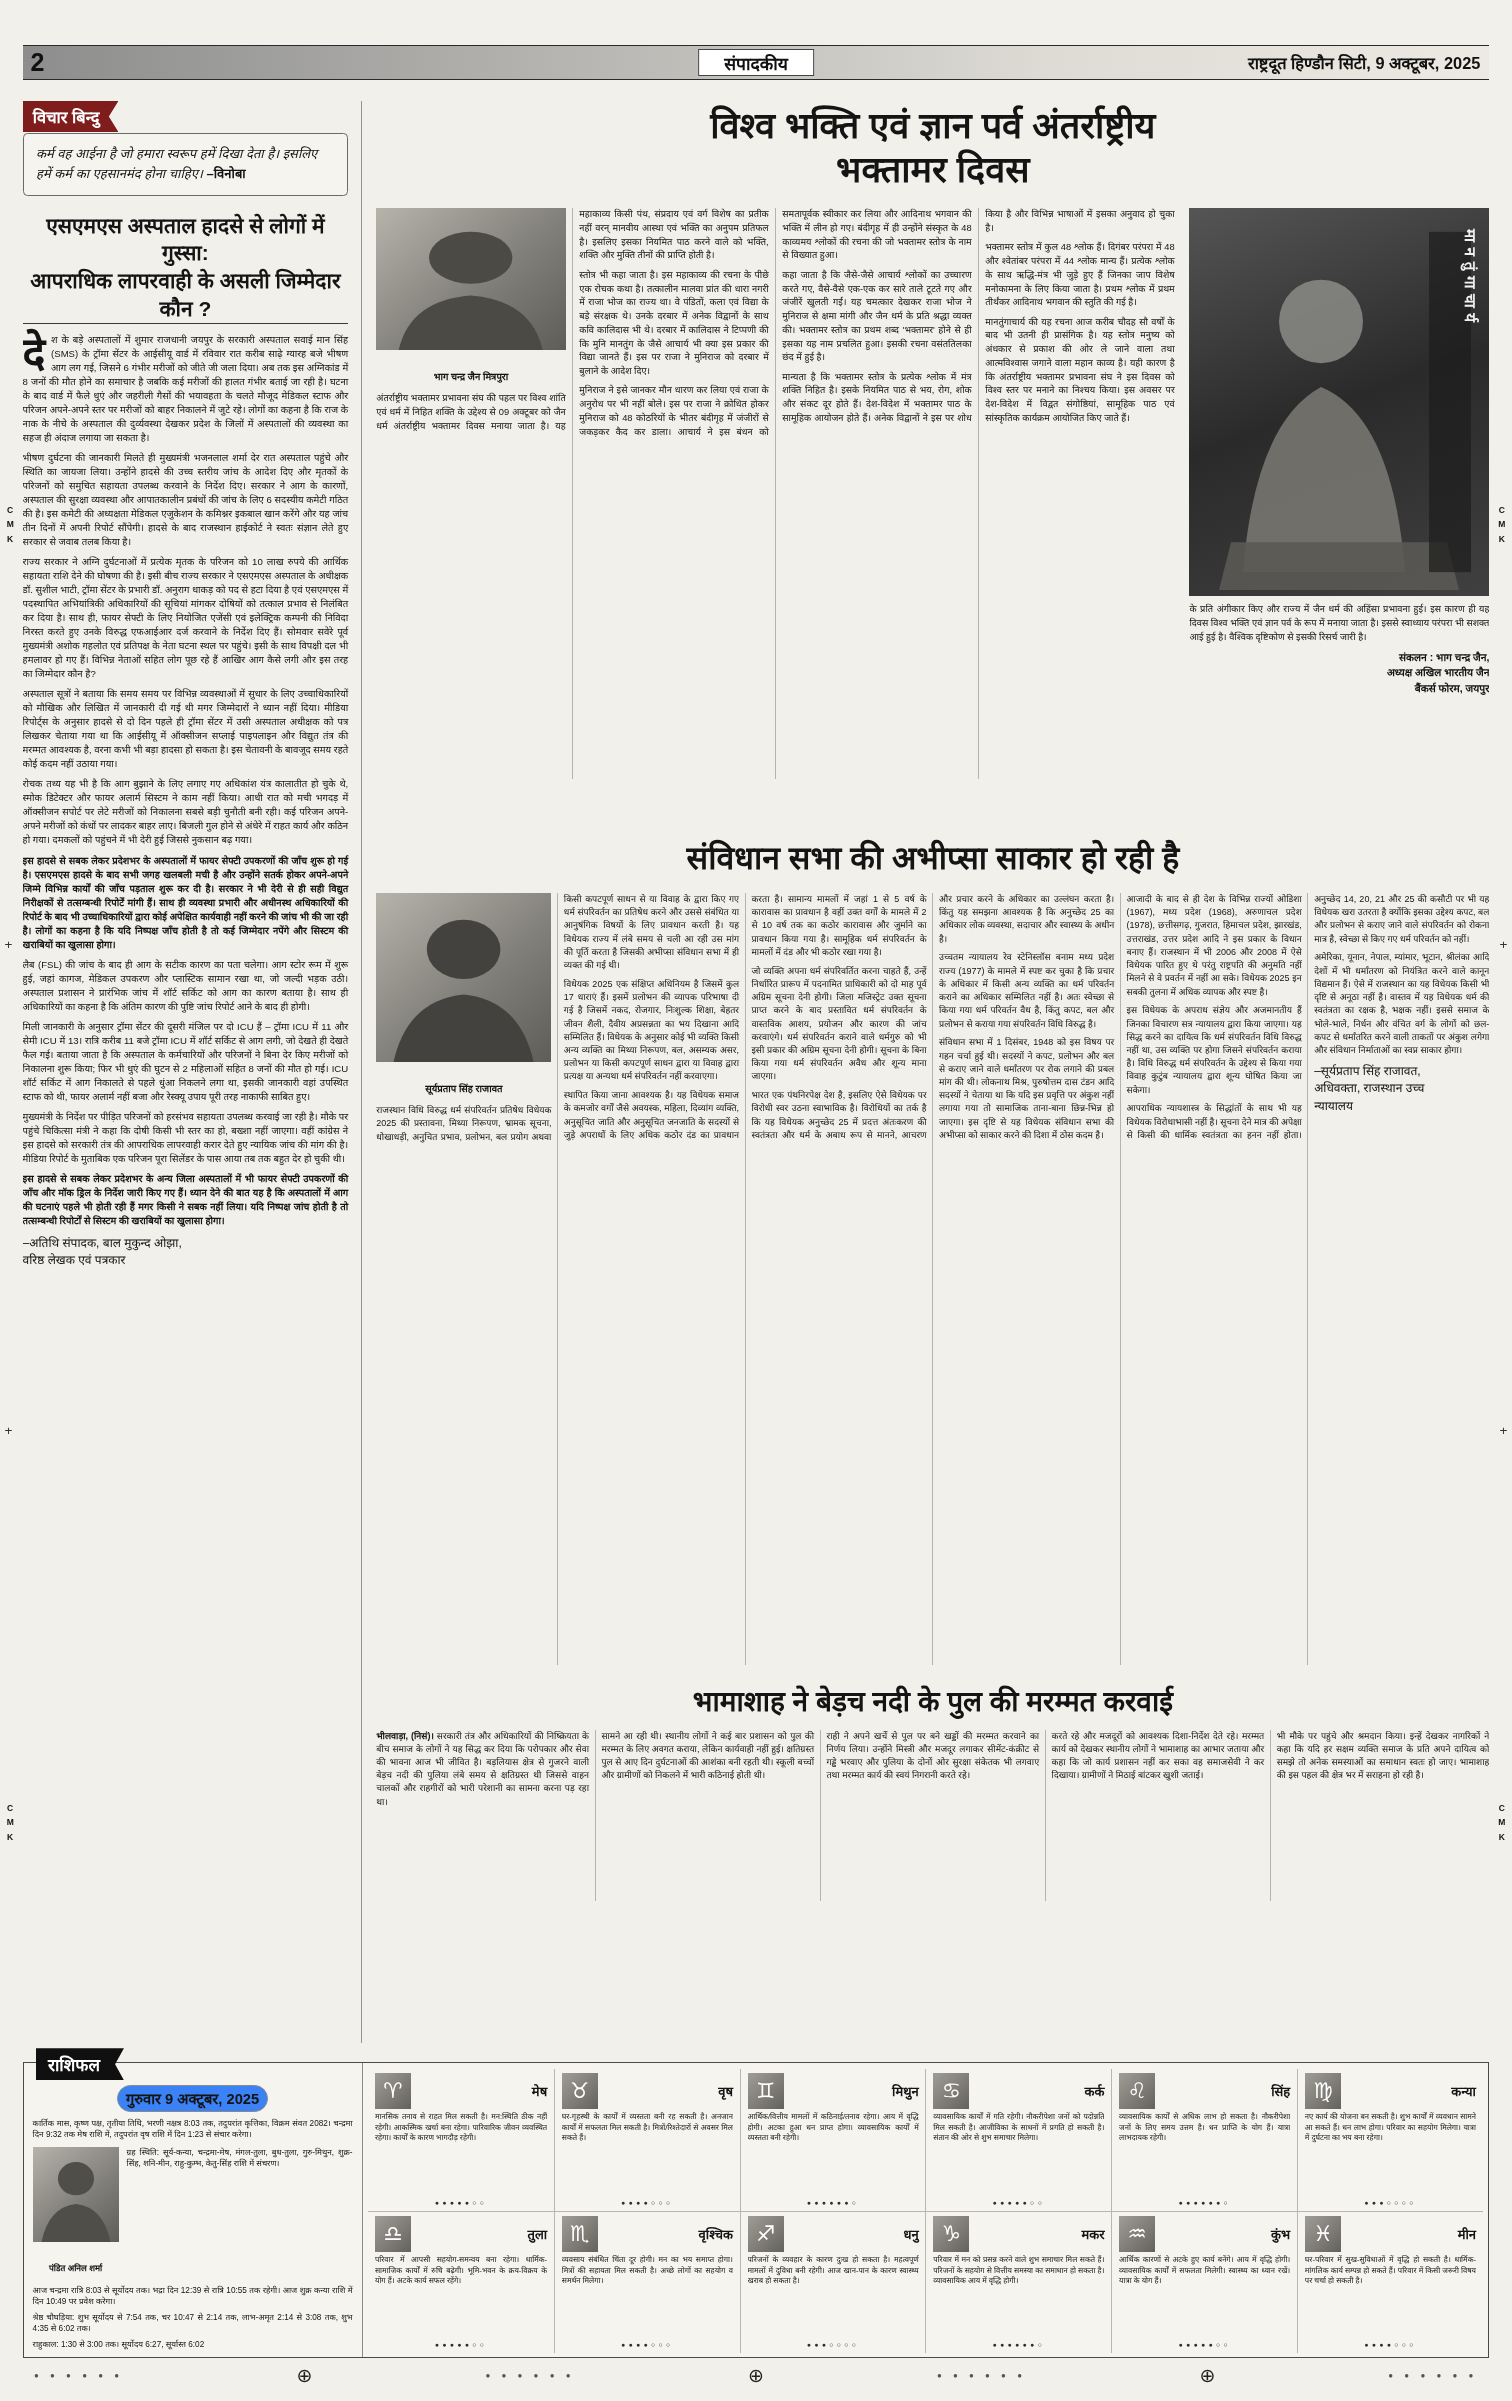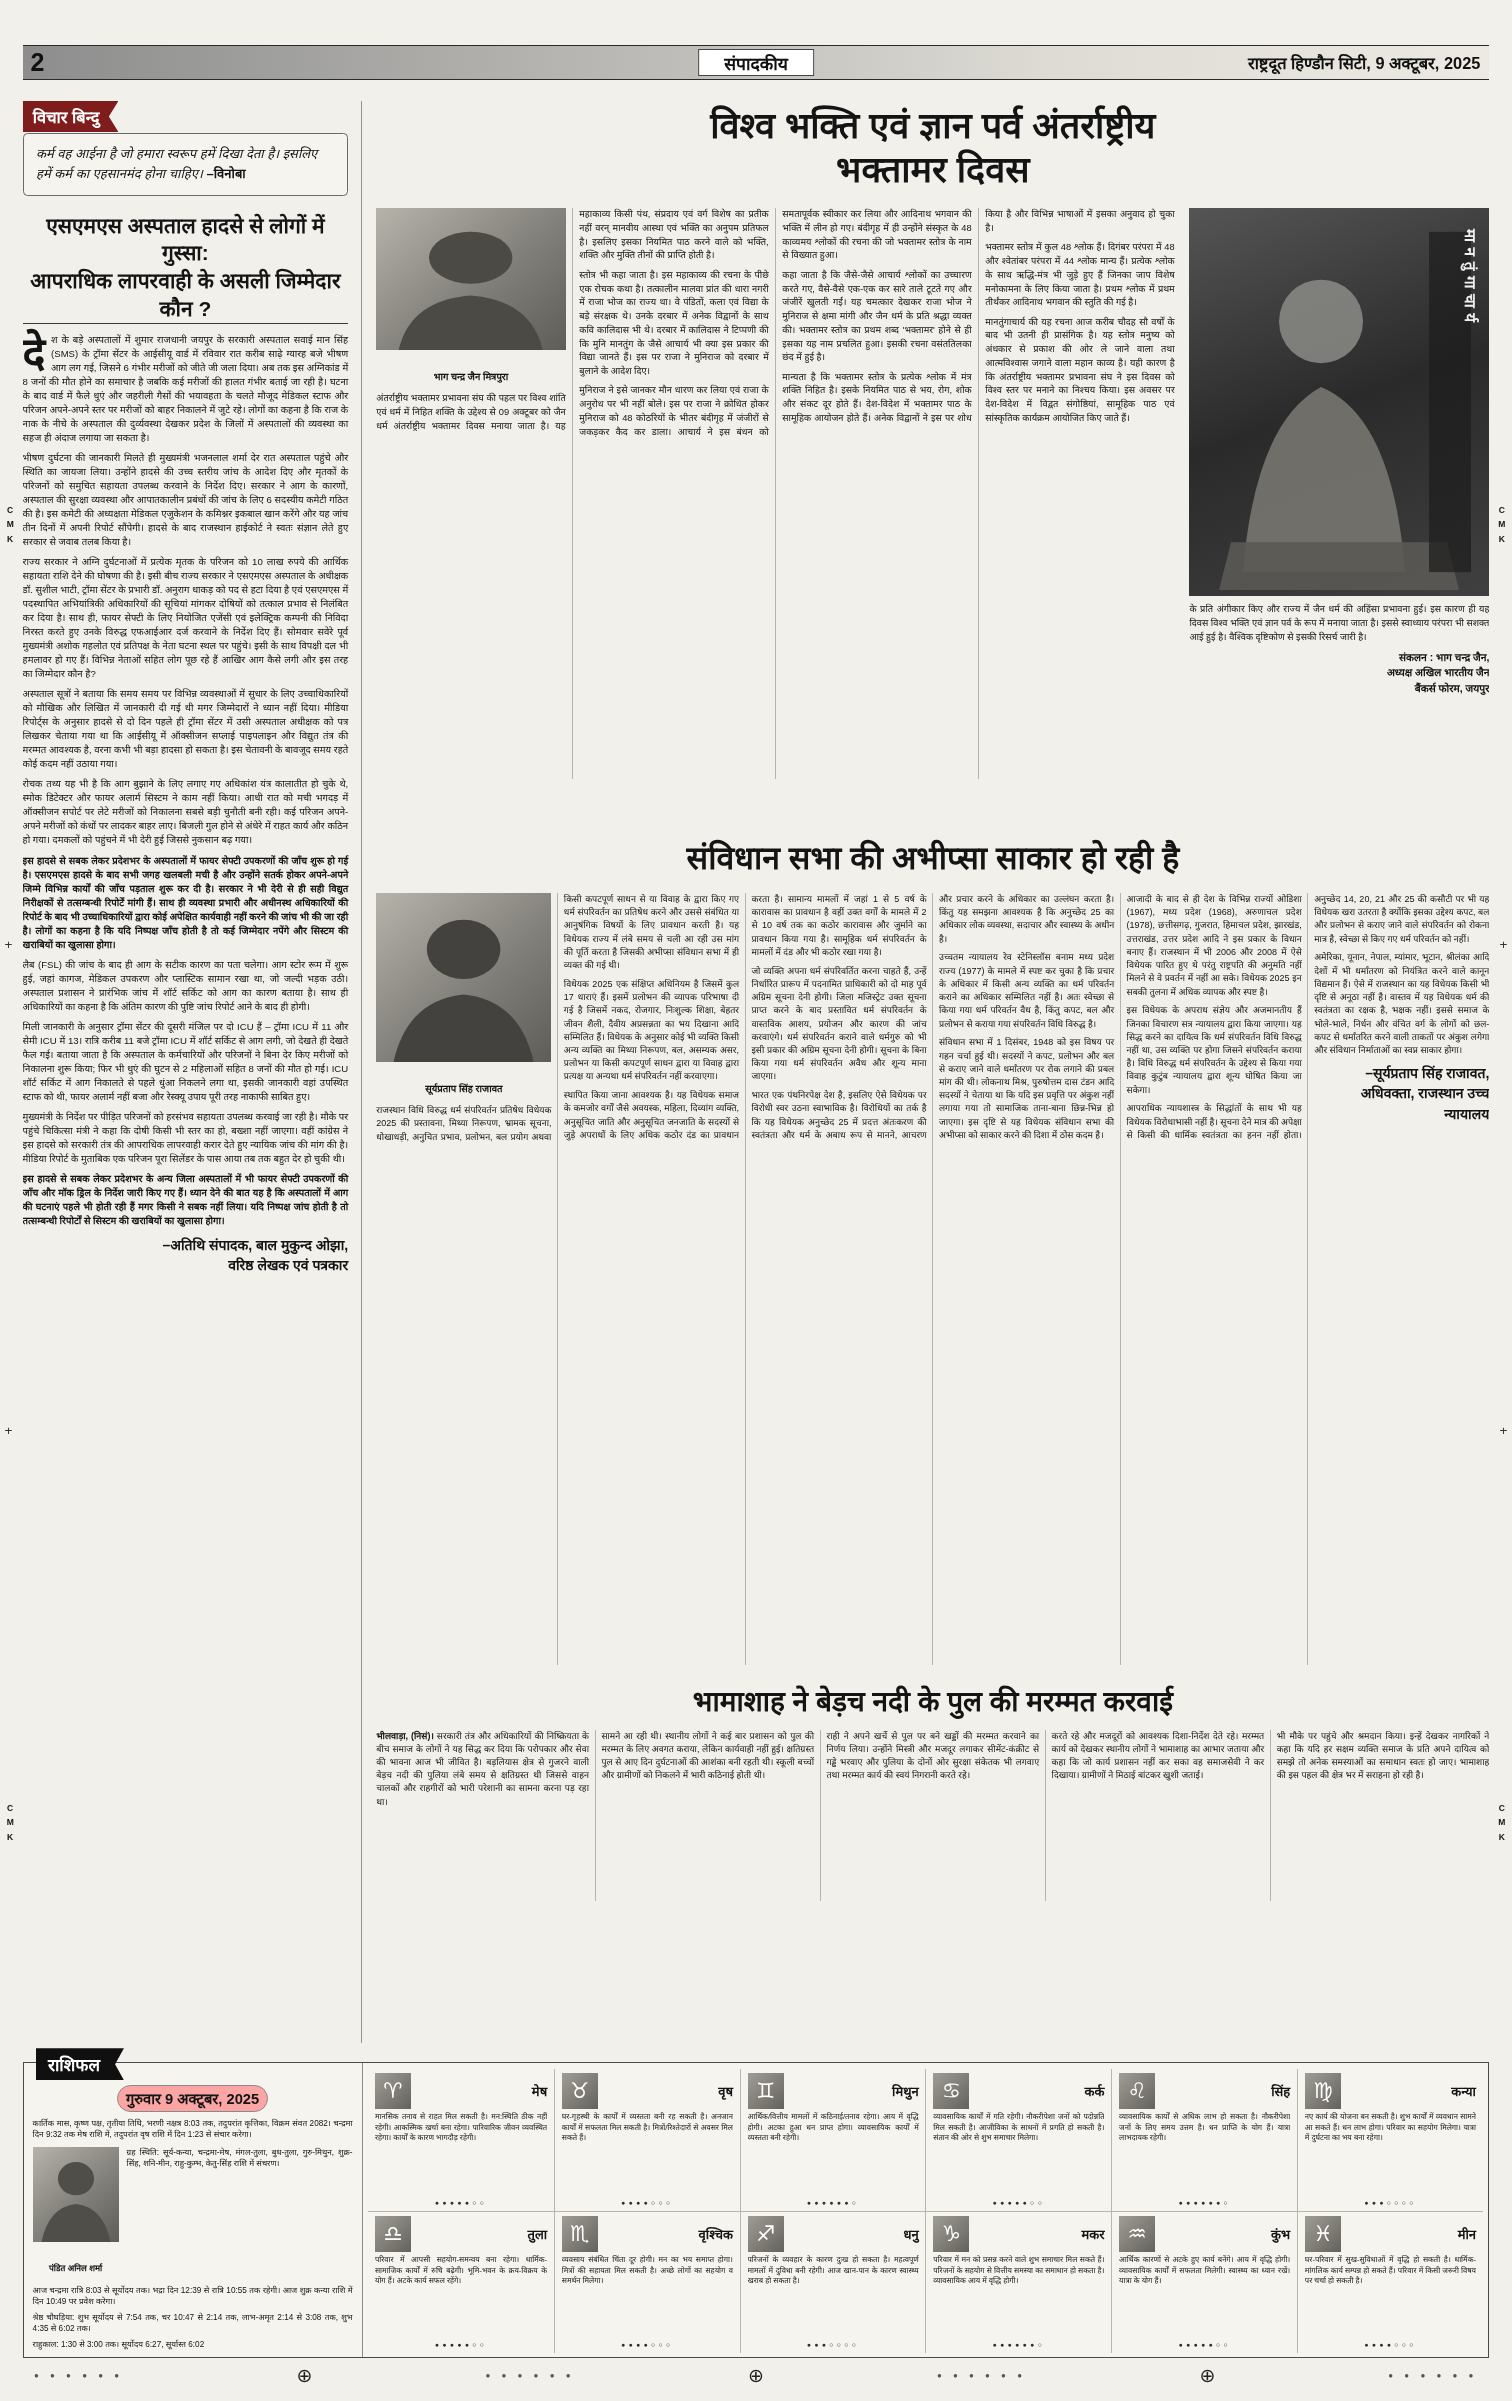--- a/index.html
+++ b/index.html
@@ -31,21 +31,21 @@
   .vb-quote{margin:0;font-size:13px;font-style:italic;text-align:left;line-height:1.55;}
   .vb-quote b{font-style:normal;}
 
   
   .sms-h{font-size:21px;font-weight:800;text-align:center;line-height:1.32;margin:16px 0 0;
          border-bottom:1.1px solid #3a3a3a;}
   .sms-body{font-size:9.6px;line-height:1.46;text-align:justify;margin-top:9px;}
   .sms-body p{margin:0 0 6.2px;}
   .dropcap{float:left;font-size:43px;line-height:.82;font-weight:bold;padding:3.4px 5.6px 0 0;}
   .boldpara{font-weight:bold;}
-  .byline{text-align:right;font-weight:bold;white-space:pre-line;margin-top:3.4px;font-size:14px;}
+  .byline{text-align:left;font-weight:normal;white-space:pre-line;margin-top:3.4px;font-size:12px;}
 
   
   .author{margin:0 0 8px;break-inside:avoid;}
   .photo{width:100%;background:linear-gradient(140deg,#b6b3ab,#82807a 55%,#5f5d58);position:relative;overflow:hidden;}
   .photo svg{position:absolute;inset:0;width:100%;height:100%;}
   figcaption{font-weight:bold;text-align:center;font-size:9.6px;padding-top:20px;}
   .colrule{column-rule:0.6px solid #b6b3aa;}
 
   
   .bk-h{font-size:36px;font-weight:800;text-align:center;line-height:1.22;margin:3.4px 0 0;}
@@ -75,21 +75,21 @@
   .bh-cols p{margin:0 0 5.6px;}
   .dateline{font-weight:bold;}
 
   
   .rashifal{position:absolute;left:22.6px;right:22.6px;top:2062px;height:294px;border:1.1px solid #4a4a4a;
             background:#f5f4ef;display:grid;grid-template-columns:339px 1fr;}
   .rf-left{border-right:0.6px solid #8b8b8b;padding:4.5px 9px 5.6px 9px;position:relative;}
   .rf-tab{position:absolute;top:-14.7px;left:12px;background:#101010;color:#fff;font-weight:bold;font-size:17px;
           padding:4.5px 24px 4.5px 12.4px;clip-path:polygon(0 0,100% 0,90% 50%,100% 100%,0 100%);}
   .rf-date{text-align:center;font-weight:800;font-size:14.7px;margin:17px auto 0;border:0.6px solid #8a8a8a;
-           border-radius:13.6px;padding:2.8px 8px;background:#fca5a5;width:fit-content;}
+           border-radius:13.6px;padding:2.8px 8px;background:#3b82f6;width:fit-content;}
   .rf-panchang{font-size:8.2px;line-height:1.42;text-align:justify;margin:5.6px 0 0;}
   .rf-row{display:flex;gap:8px;margin-top:5.6px;}
   .rf-photo{width:86px;flex:none;}
   .rf-photo .photo{height:95px;}
   .rf-photo figcaption{font-size:8.5px;}
   .rf-side{flex:1;font-size:8.2px;line-height:1.42;text-align:justify;}
   .rf-line{font-size:8.2px;line-height:1.42;text-align:justify;margin:4px 0 0;}
   .rf-grid{display:grid;grid-template-columns:repeat(6,1fr);grid-template-rows:1fr 1fr;padding:5.6px 5.6px 4.5px;}
   .sign{padding:4.5px 6.8px;border-left:0.6px solid #b9b6ae;display:flex;flex-direction:column;min-width:0;}
   .sign:nth-child(6n+1){border-left:none;}

